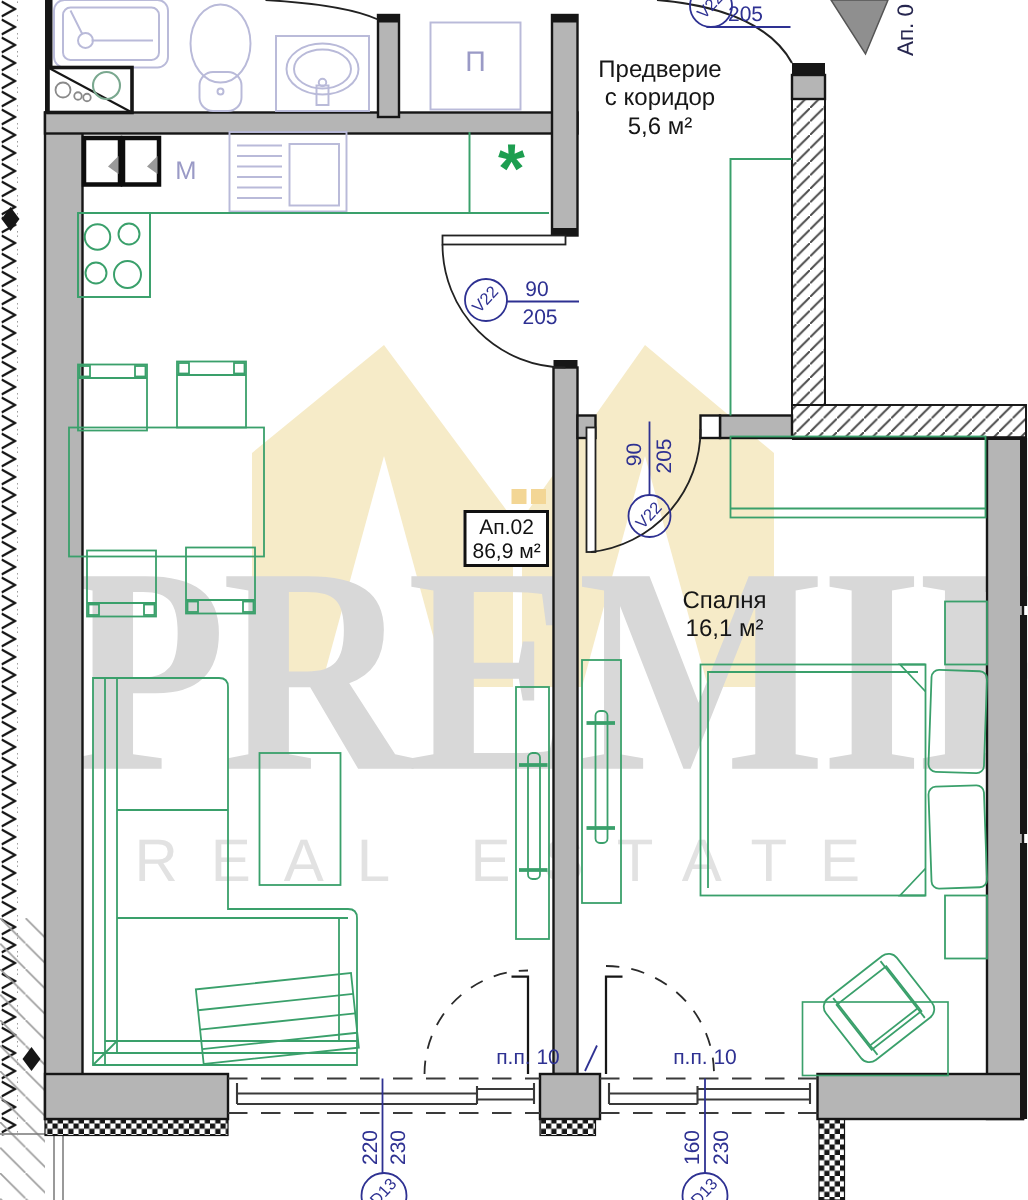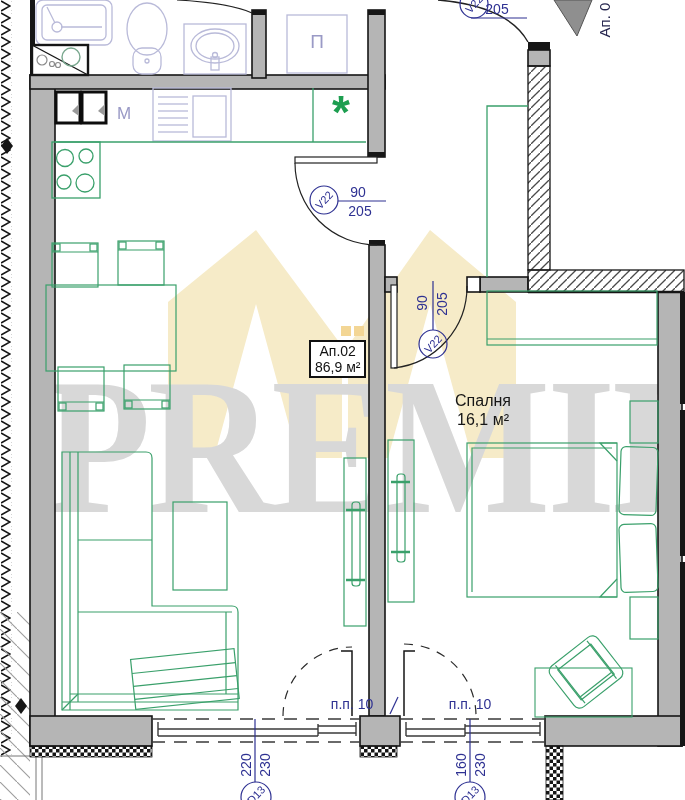--- a/index.html
+++ b/index.html
@@ -40,20 +40,21 @@
     <g fill="#f3d695">
       <rect x="341" y="326" width="10" height="10"></rect>
         <rect x="354" y="326" width="10" height="10"></rect>
       <rect x="341" y="340" width="10" height="10"></rect>
         <rect x="354" y="340" width="10" height="10"></rect>
       <rect x="347" y="356" width="10" height="10"></rect>
     </g>
   </svg>
 
   <div class="wm-brand">PREMIER</div>
+  <div class="wm-estate">REAL ESTATE</div>
 
   <svg class="layer" width="685" height="800">
     <defs>
       <pattern id="hatch" width="9" height="9" patternUnits="userSpaceOnUse">
         <path d="M0,9 L9,0" stroke="#4a4a4a" stroke-width="1.3" fill="none"></path>
       </pattern>
       <pattern id="cross" width="7" height="7" patternUnits="userSpaceOnUse">
         <rect width="3.5" height="3.5" fill="#161616"></rect>
           <rect x="3.5" y="3.5" width="3.5" height="3.5" fill="#161616"></rect>
       </pattern>
@@ -307,20 +308,25 @@
       <line x1="255" y1="719" x2="255" y2="782"></line>
       <circle cx="256" cy="797" r="15"></circle>
       <line x1="470" y1="719" x2="470" y2="782"></line>
       <circle cx="470" cy="797" r="15"></circle>
       <line x1="390" y1="714" x2="398" y2="697"></line>
     </g>
   </svg>
 
   <div class="layer" style="width:685px;height:800px">
 
+    <div class="lbl" style="left:440px;top:37px">
+      <div>Предверие</div>
+      <div>с коридор</div>
+      <div>5,6 м²</div>
+    </div>
 
 
     <div class="lbl" style="left:483px;top:391px">
       <div>Спалня</div>
       <div>16,1 м²</div>
     </div>
 
     <div class="apt-box" style="left:271px;top:340px">
       <div>Ап.02</div>
       <div>86,9 м²</div>

